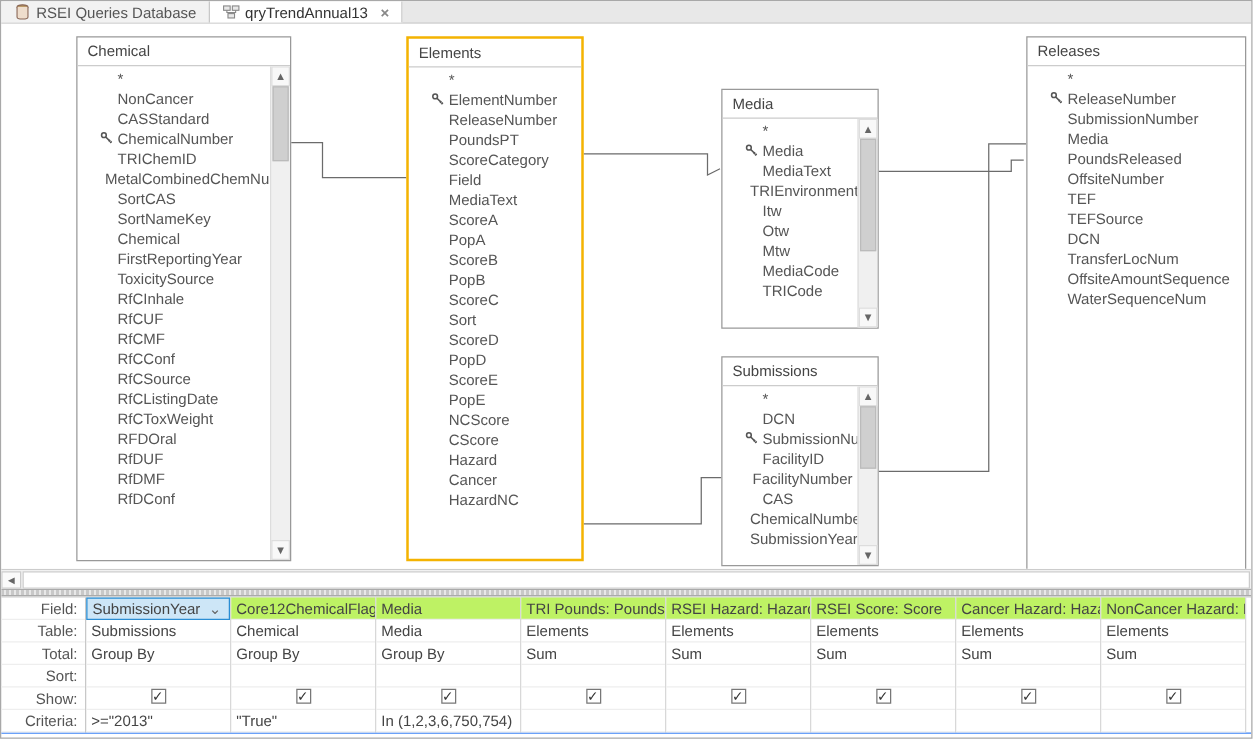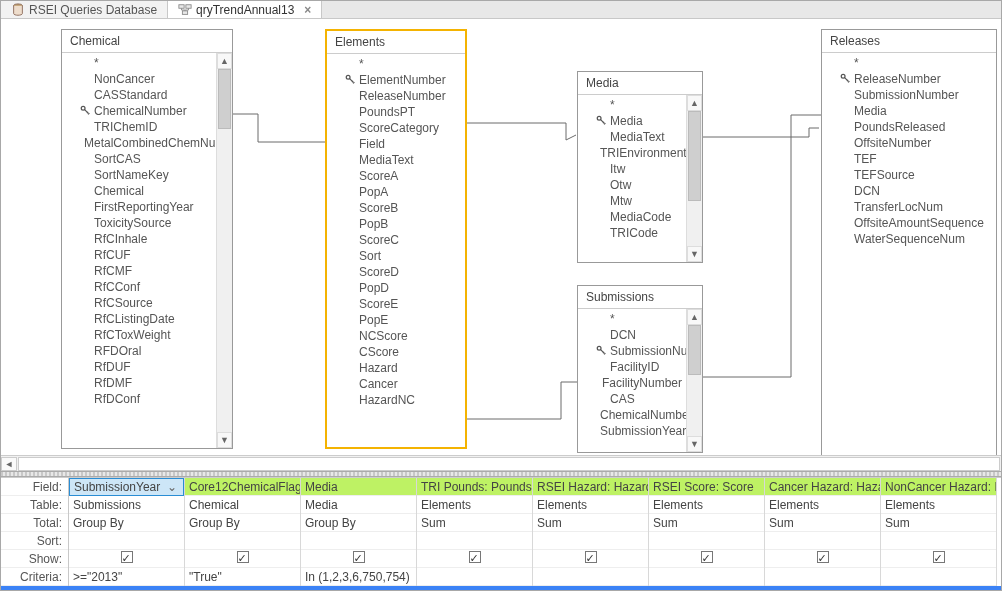--- a/index.html
+++ b/index.html
@@ -25,21 +25,21 @@
   .sb-thumb { position: absolute; left: 1px; right: 1px; background: #cfcfcf; border: 1px solid #bbb; }
 
   svg.lines { position: absolute; inset: 0; width: 100%; height: 100%; pointer-events: none; }
   svg.lines path { stroke: #6b6b6b; stroke-width: 1; fill: none; }
 
   .splitter { height: 6px; background: repeating-linear-gradient(90deg,#c8c8c8 0 2px,#e8e8e8 2px 4px); border-top: 1px solid #aaa; border-bottom: 1px solid #aaa; }
   .hscroll-area { height: 16px; background: #f1f1f1; border-top: 1px solid #ccc; display:flex; align-items:center; }
   .hscroll-area .nav { width:16px; height:14px; border:1px solid #ccc; background:#fafafa; text-align:center; font-size:9px; color:#666; line-height:12px; }
   .hscroll-area .track { flex:1; height:14px; border:1px solid #ccc; background:#fff; margin:0 1px; }
 
-  .grid { display: flex; border-top: 1px solid #ccc; border-bottom: 4px solid #3b82f6; }
+  .grid { display: flex; border-top: 1px solid #ccc; border-bottom: 1px solid #3b82f6; }
   .grid-labels { width: 68px; border-right: 1px solid #c8c8c8; }
   .grid-labels .lbl { height: 18px; line-height: 18px; text-align: right; padding-right: 6px; color: #555; border-bottom: 1px solid #eee; }
   .grid-cols { display: flex; flex: 1; }
   .gcol { width: 116px; border-right: 1px solid #d8d8d8; }
   .gcell { height: 18px; line-height: 18px; padding: 0 4px; border-bottom: 1px solid #eee; color: #444; overflow: hidden; white-space: nowrap; text-overflow: clip; position: relative; }
   .gcell.field { background: #bef264; }
   .gcell.sel-field { background: #cde6f7; border: 1px solid #2a8dd4; display:flex; align-items:center; justify-content:space-between; }
   .gcell.sel-field .dd { width: 14px; text-align: center; color:#666; }
   .gcell.show { text-align: center; }
   .chk { display:inline-block; width:12px; height:12px; border:1px solid #777; position:relative; }

